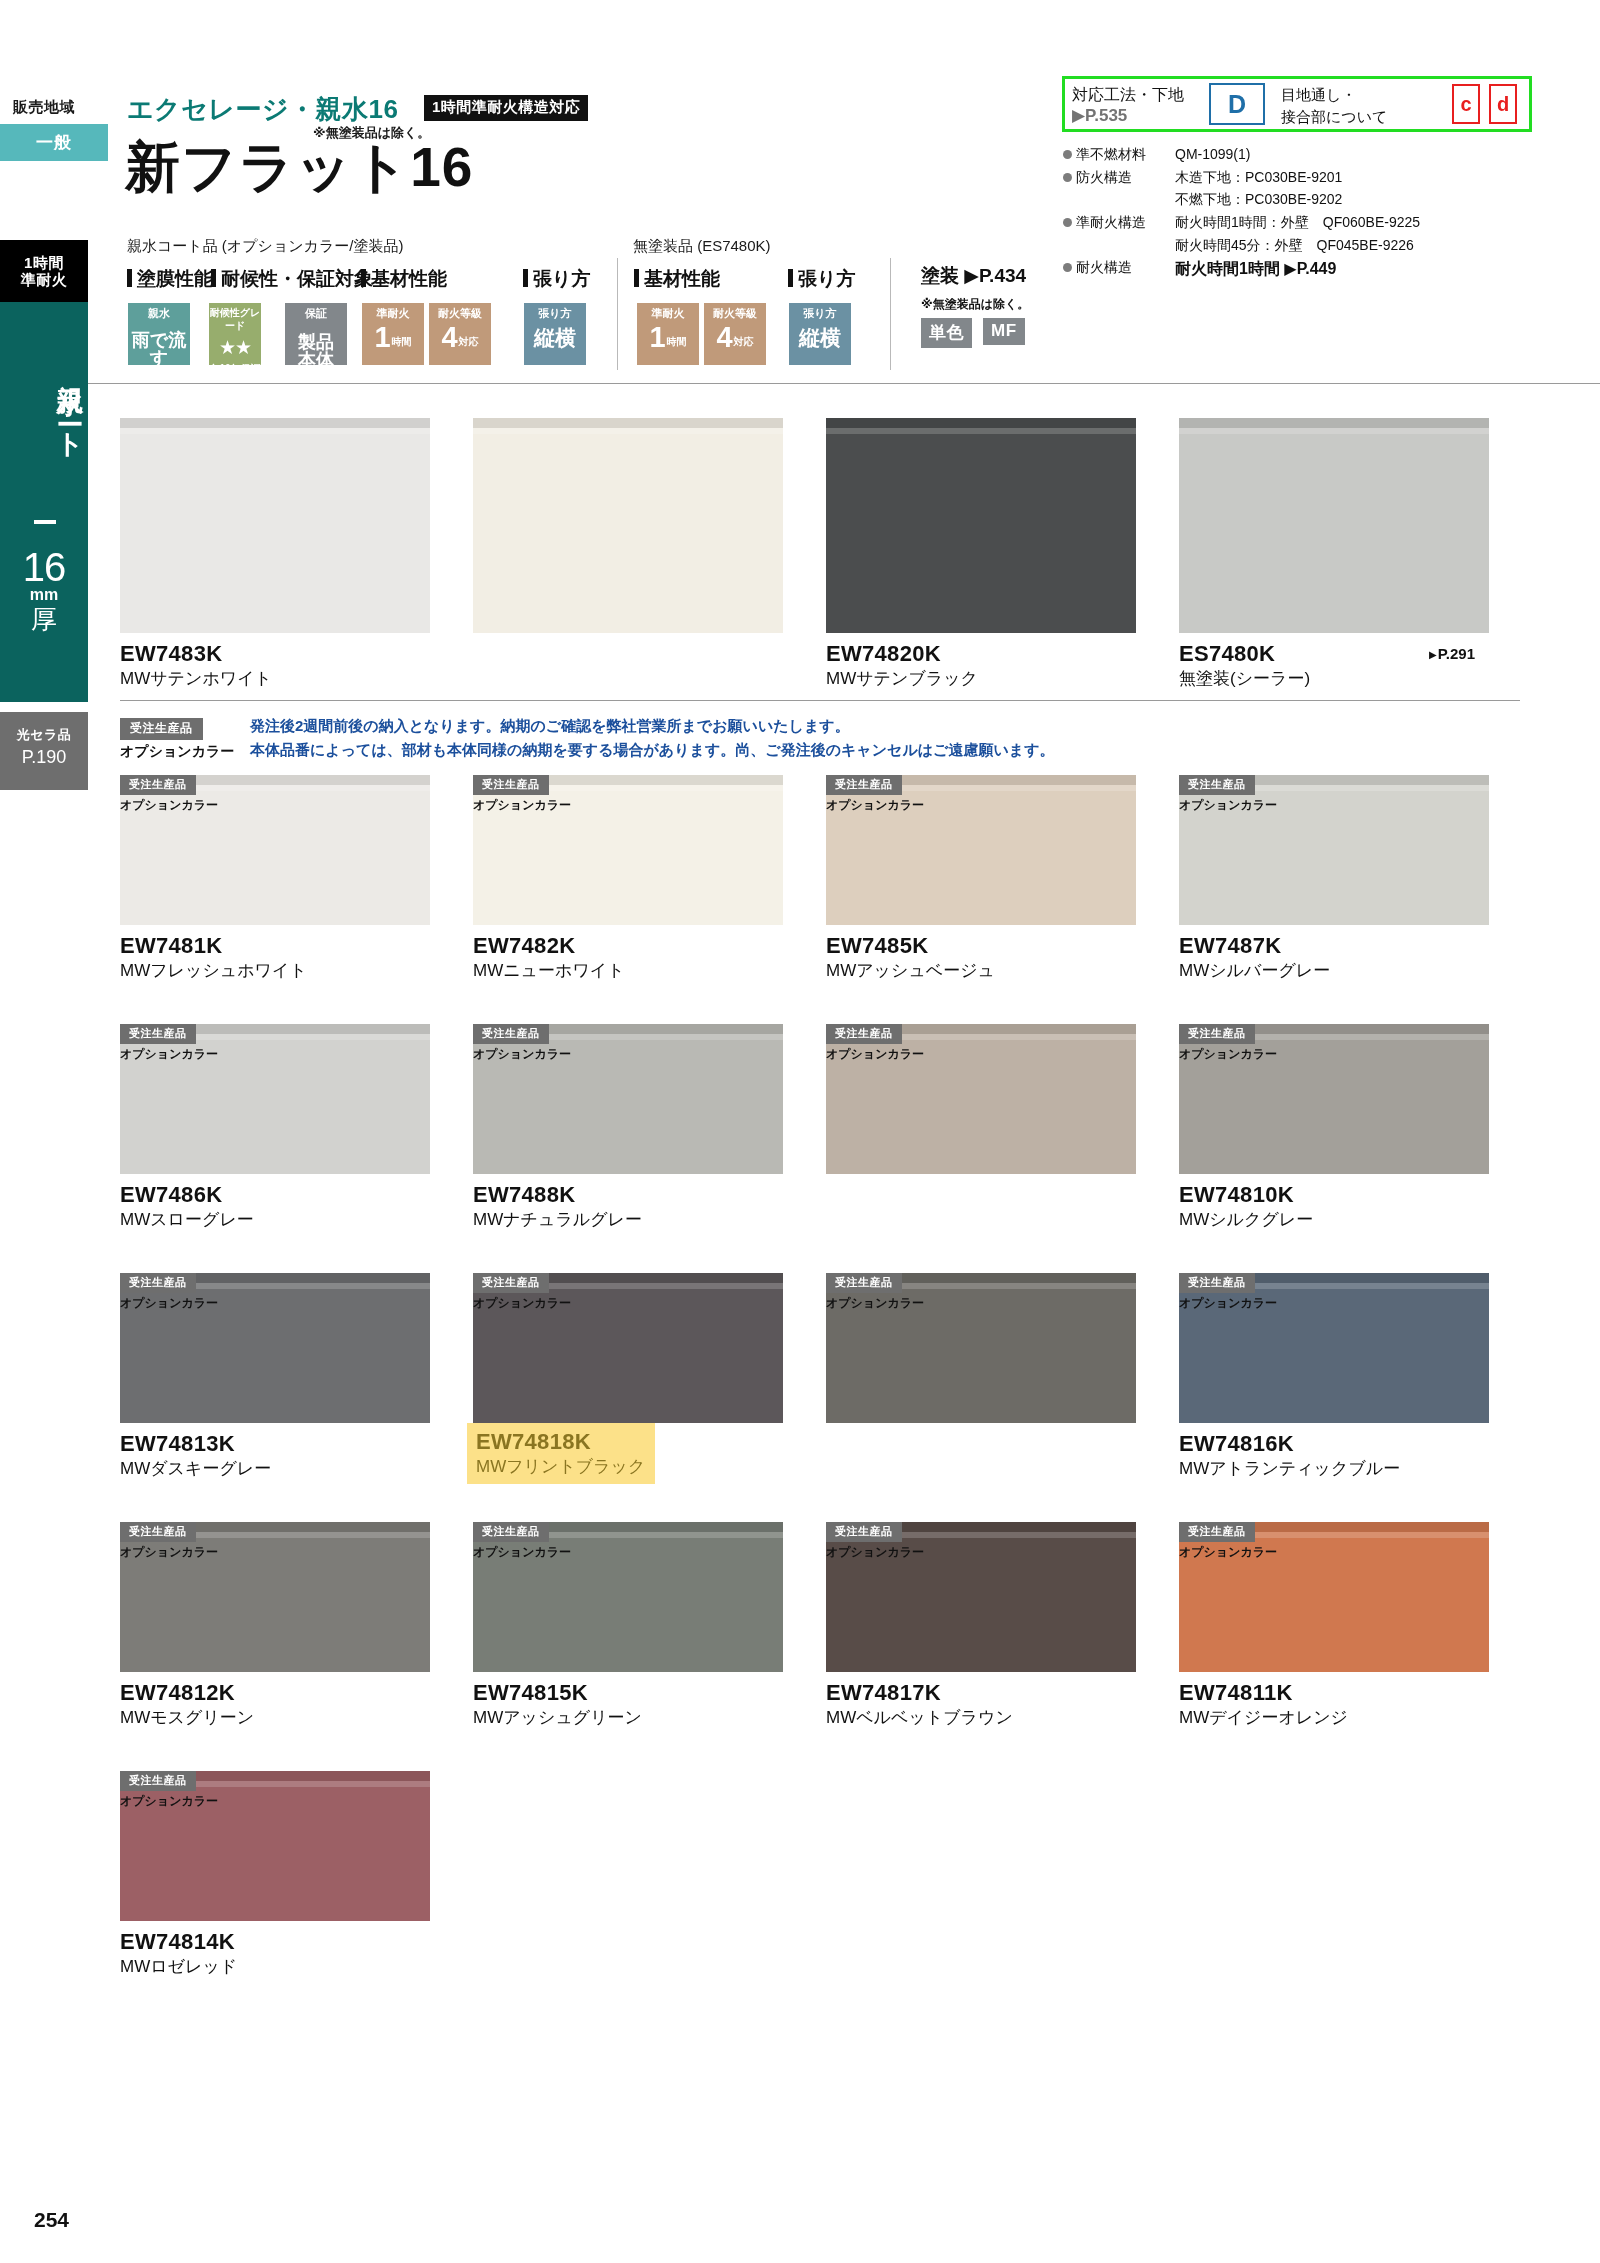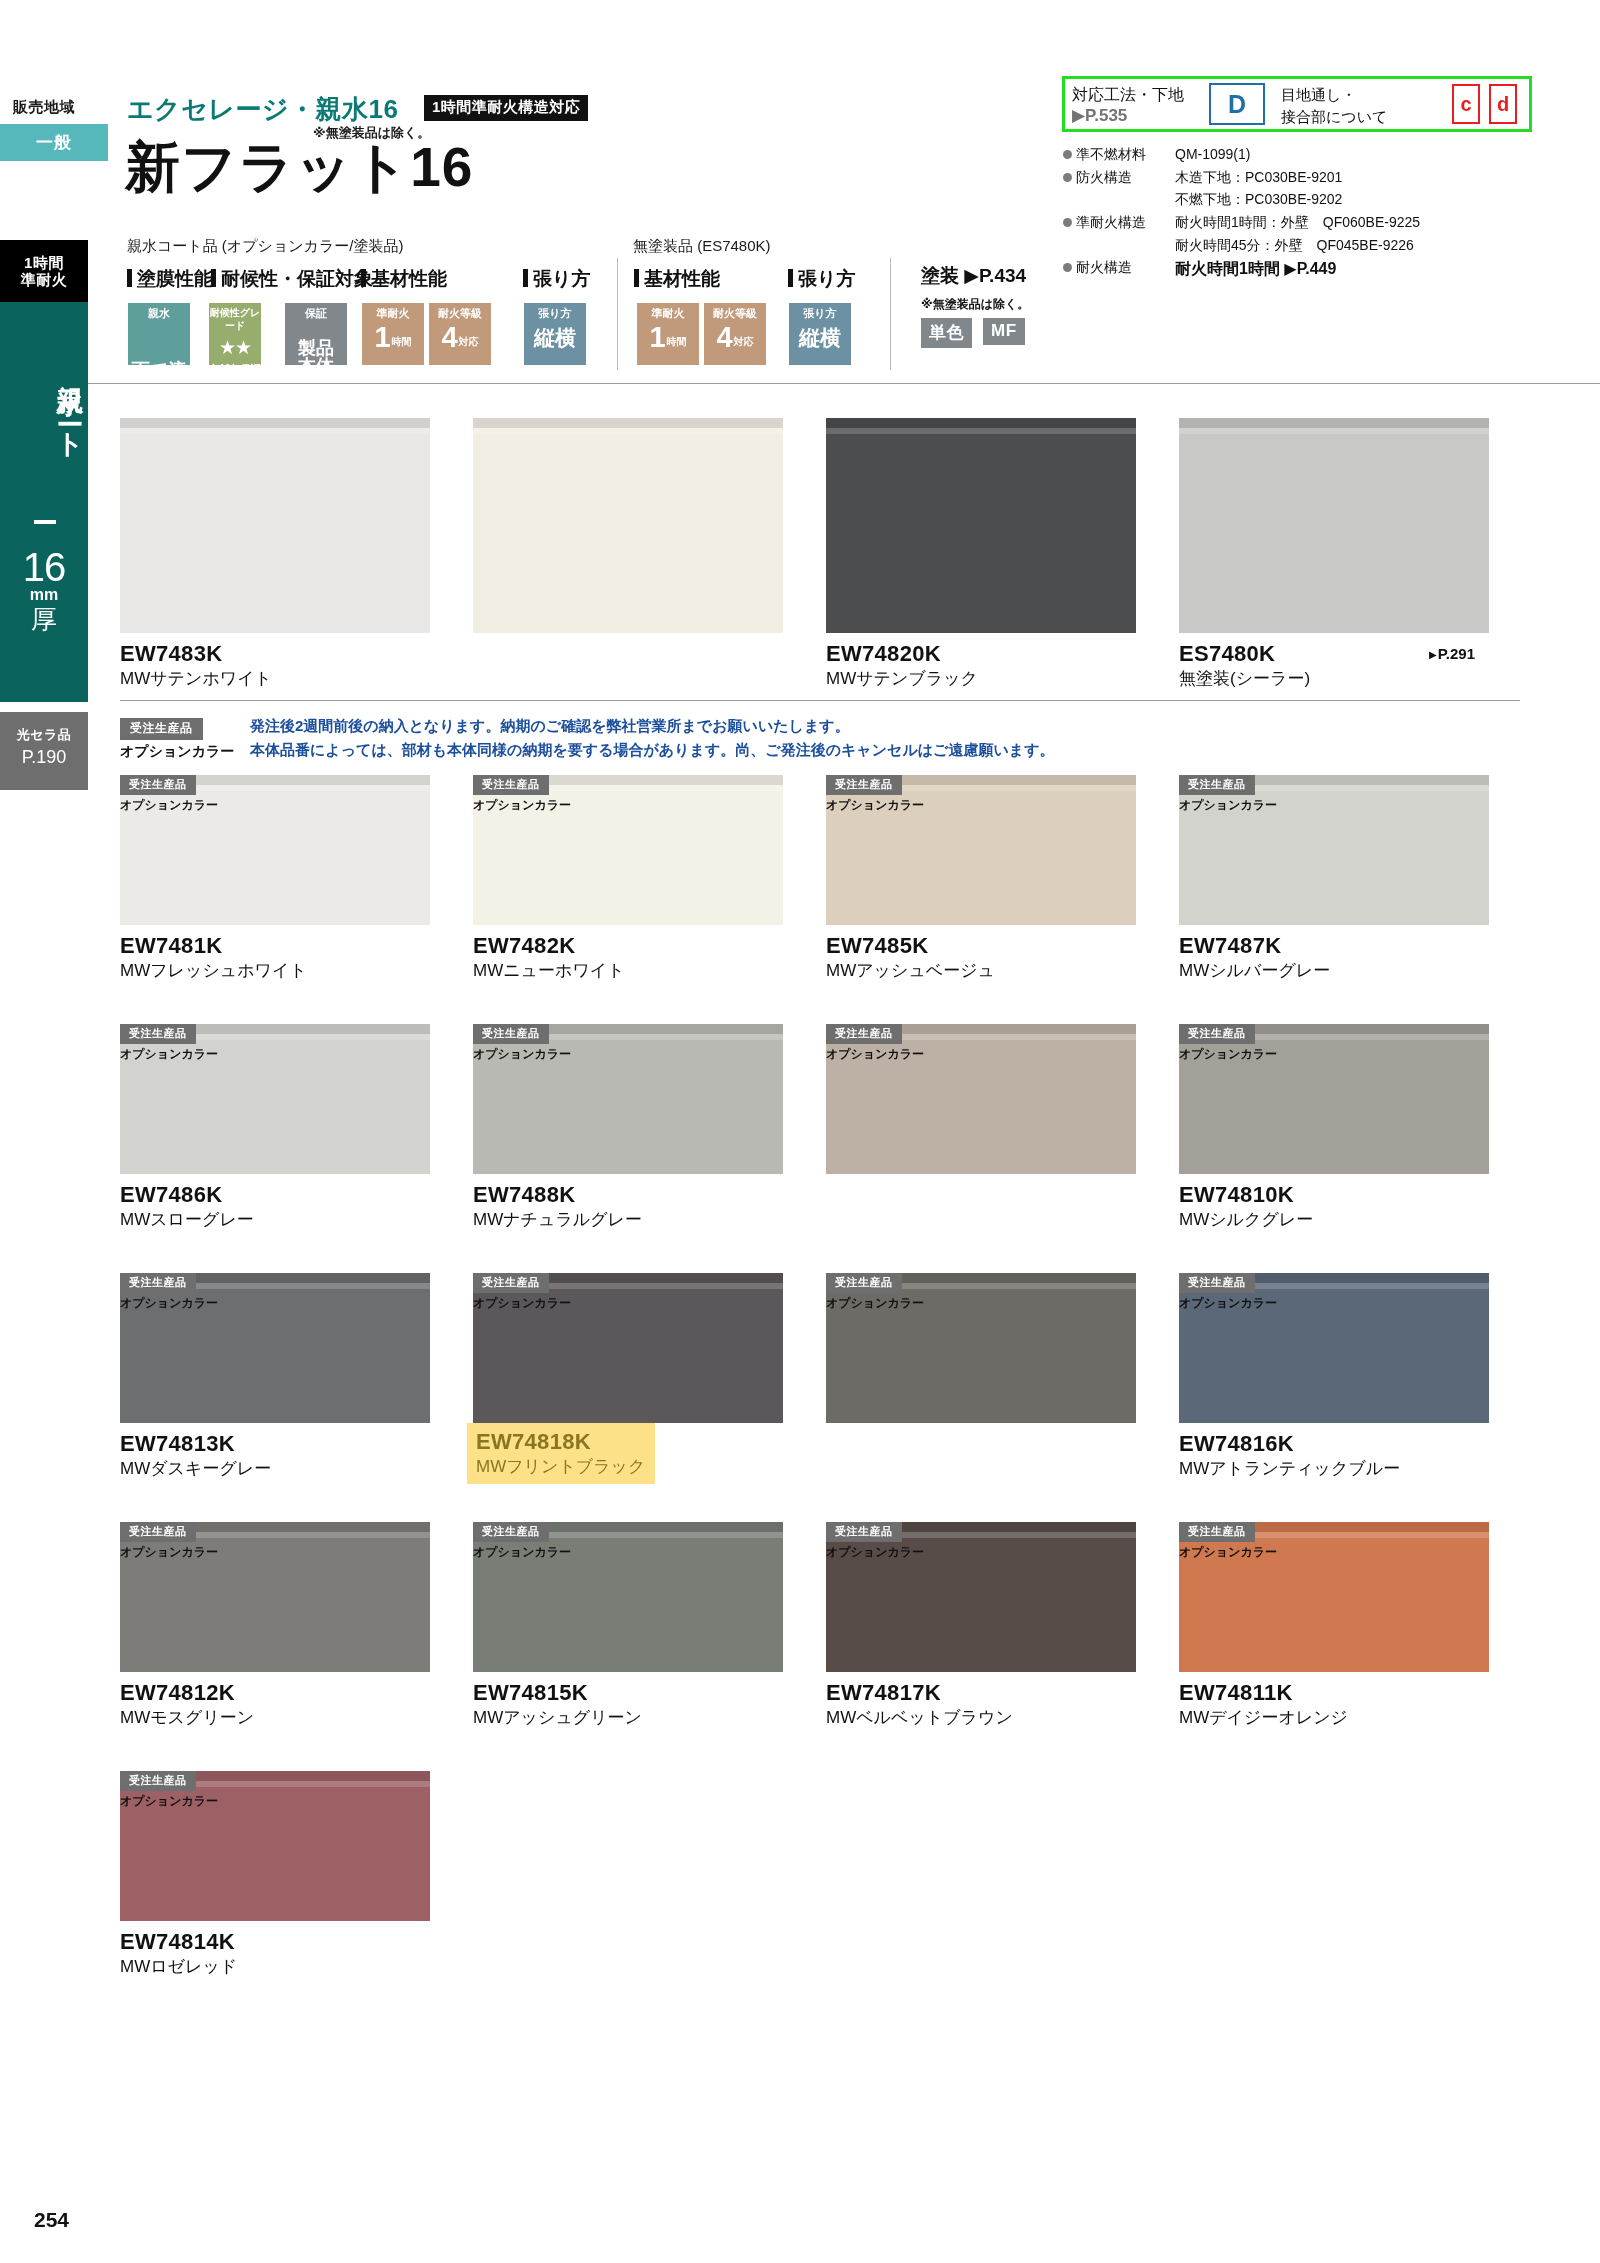--- a/index.html
+++ b/index.html
@@ -207,32 +207,32 @@
 <div id="header-note">※無塗装品は除く。</div>
 <div id="header-title">新フラット16</div>
 
 <div id="spec-left-caption">親水コート品 (オプションカラー/塗装品)</div>
 
 <div class="sec-head" style="left:127px;top:266px;">塗膜性能</div>
 <div class="sec-head" style="left:211px;top:266px;">耐候性・保証対象</div>
 <div class="sec-head" style="left:361px;top:266px;">基材性能</div>
 <div class="sec-head" style="left:523px;top:266px;">張り方</div>
 
-<div class="badge bg-teal" style="left:128px;top:303px;gap:30px;">
+<div class="badge bg-teal" style="left:128px;top:303px;">
   <span class="cap">親水</span>
   <span class="big2" style="margin-top:10px;">雨で流す</span>
 </div>
 <div class="badge bg-green" style="left:209px;top:303px;width:52px;">
   <span class="cap" style="font-size:10px;">耐候性グレード</span>
   <span class="stars" style="margin-top:5px;">★★</span>
   <span class="sub" style="margin-top:4px;">色10年保証</span>
 </div>
 <div class="badge bg-gray" style="left:285px;top:303px;">
   <span class="cap">保証</span>
-  <span class="big2" style="margin-top:18px;">製品</span>
+  <span class="big2" style="margin-top:12px;">製品</span>
   <span class="big2">本体</span>
 </div>
 <div class="badge bg-tan" style="left:362px;top:303px;">
   <span class="cap">準耐火</span>
   <span class="numline" style="margin-top:3px;">
     <span class="n">1</span>
     <span class="u">時間</span>
   </span>
 </div>
 <div class="badge bg-tan" style="left:429px;top:303px;">

